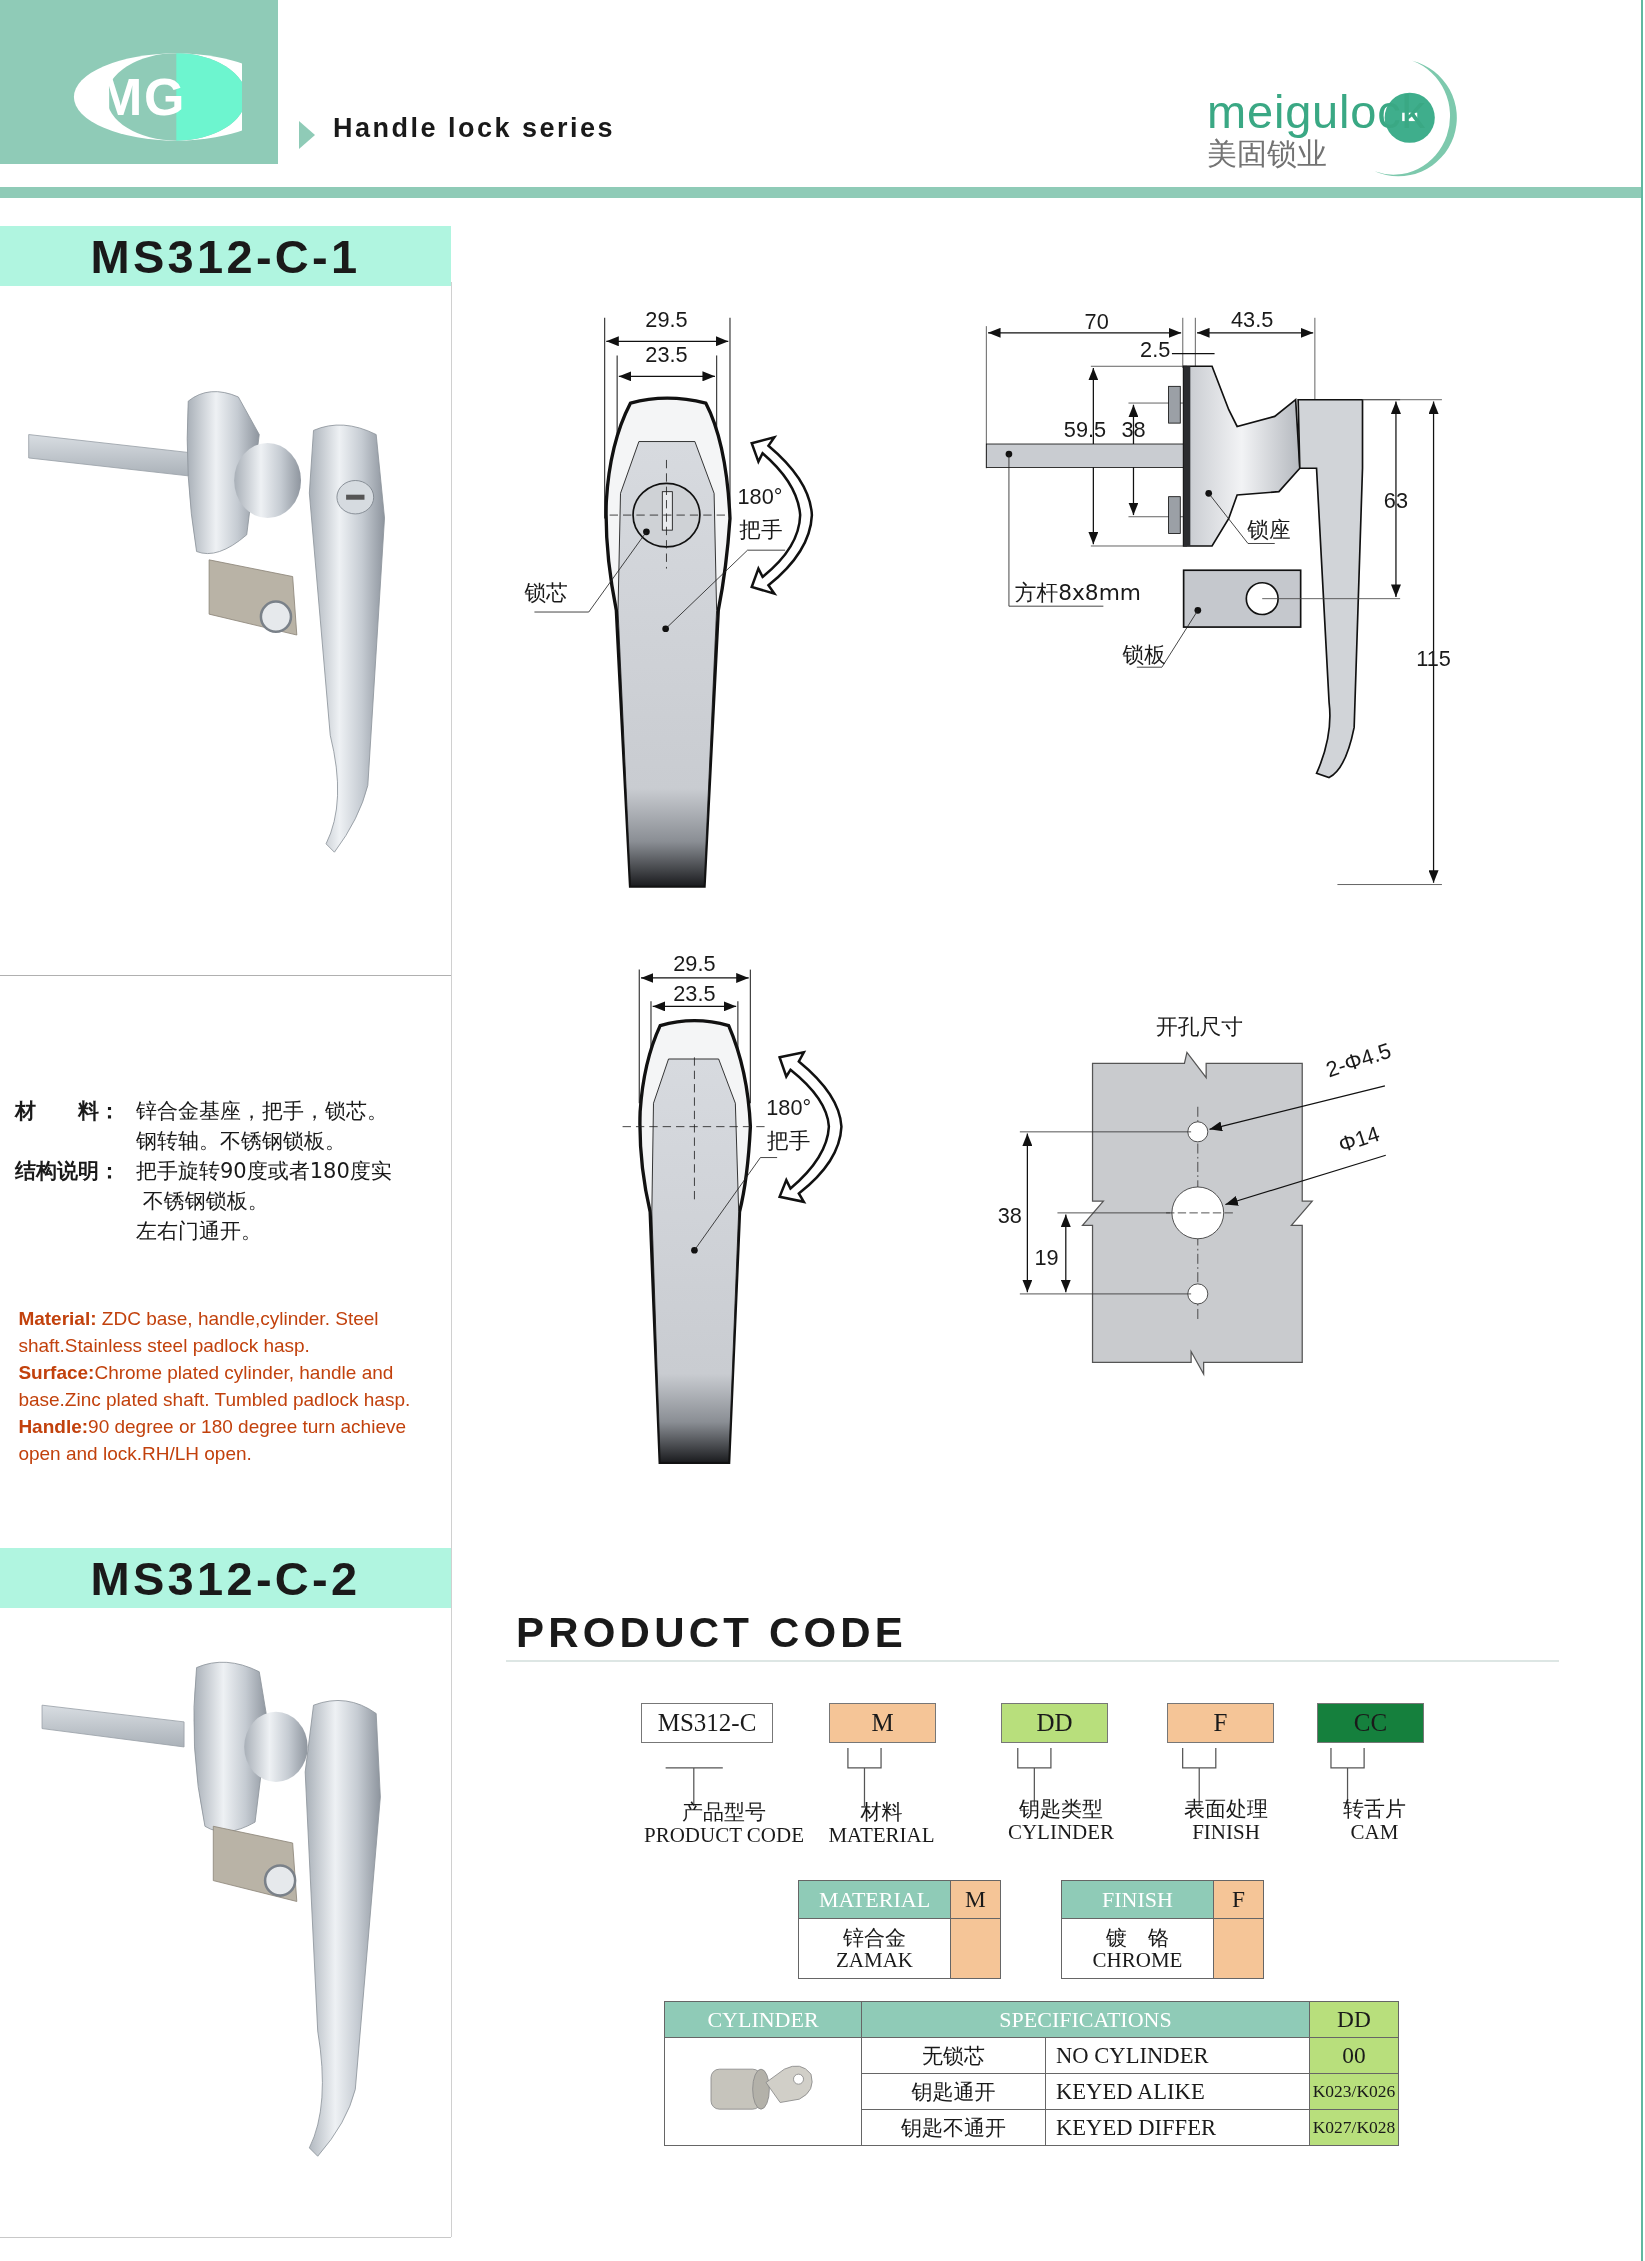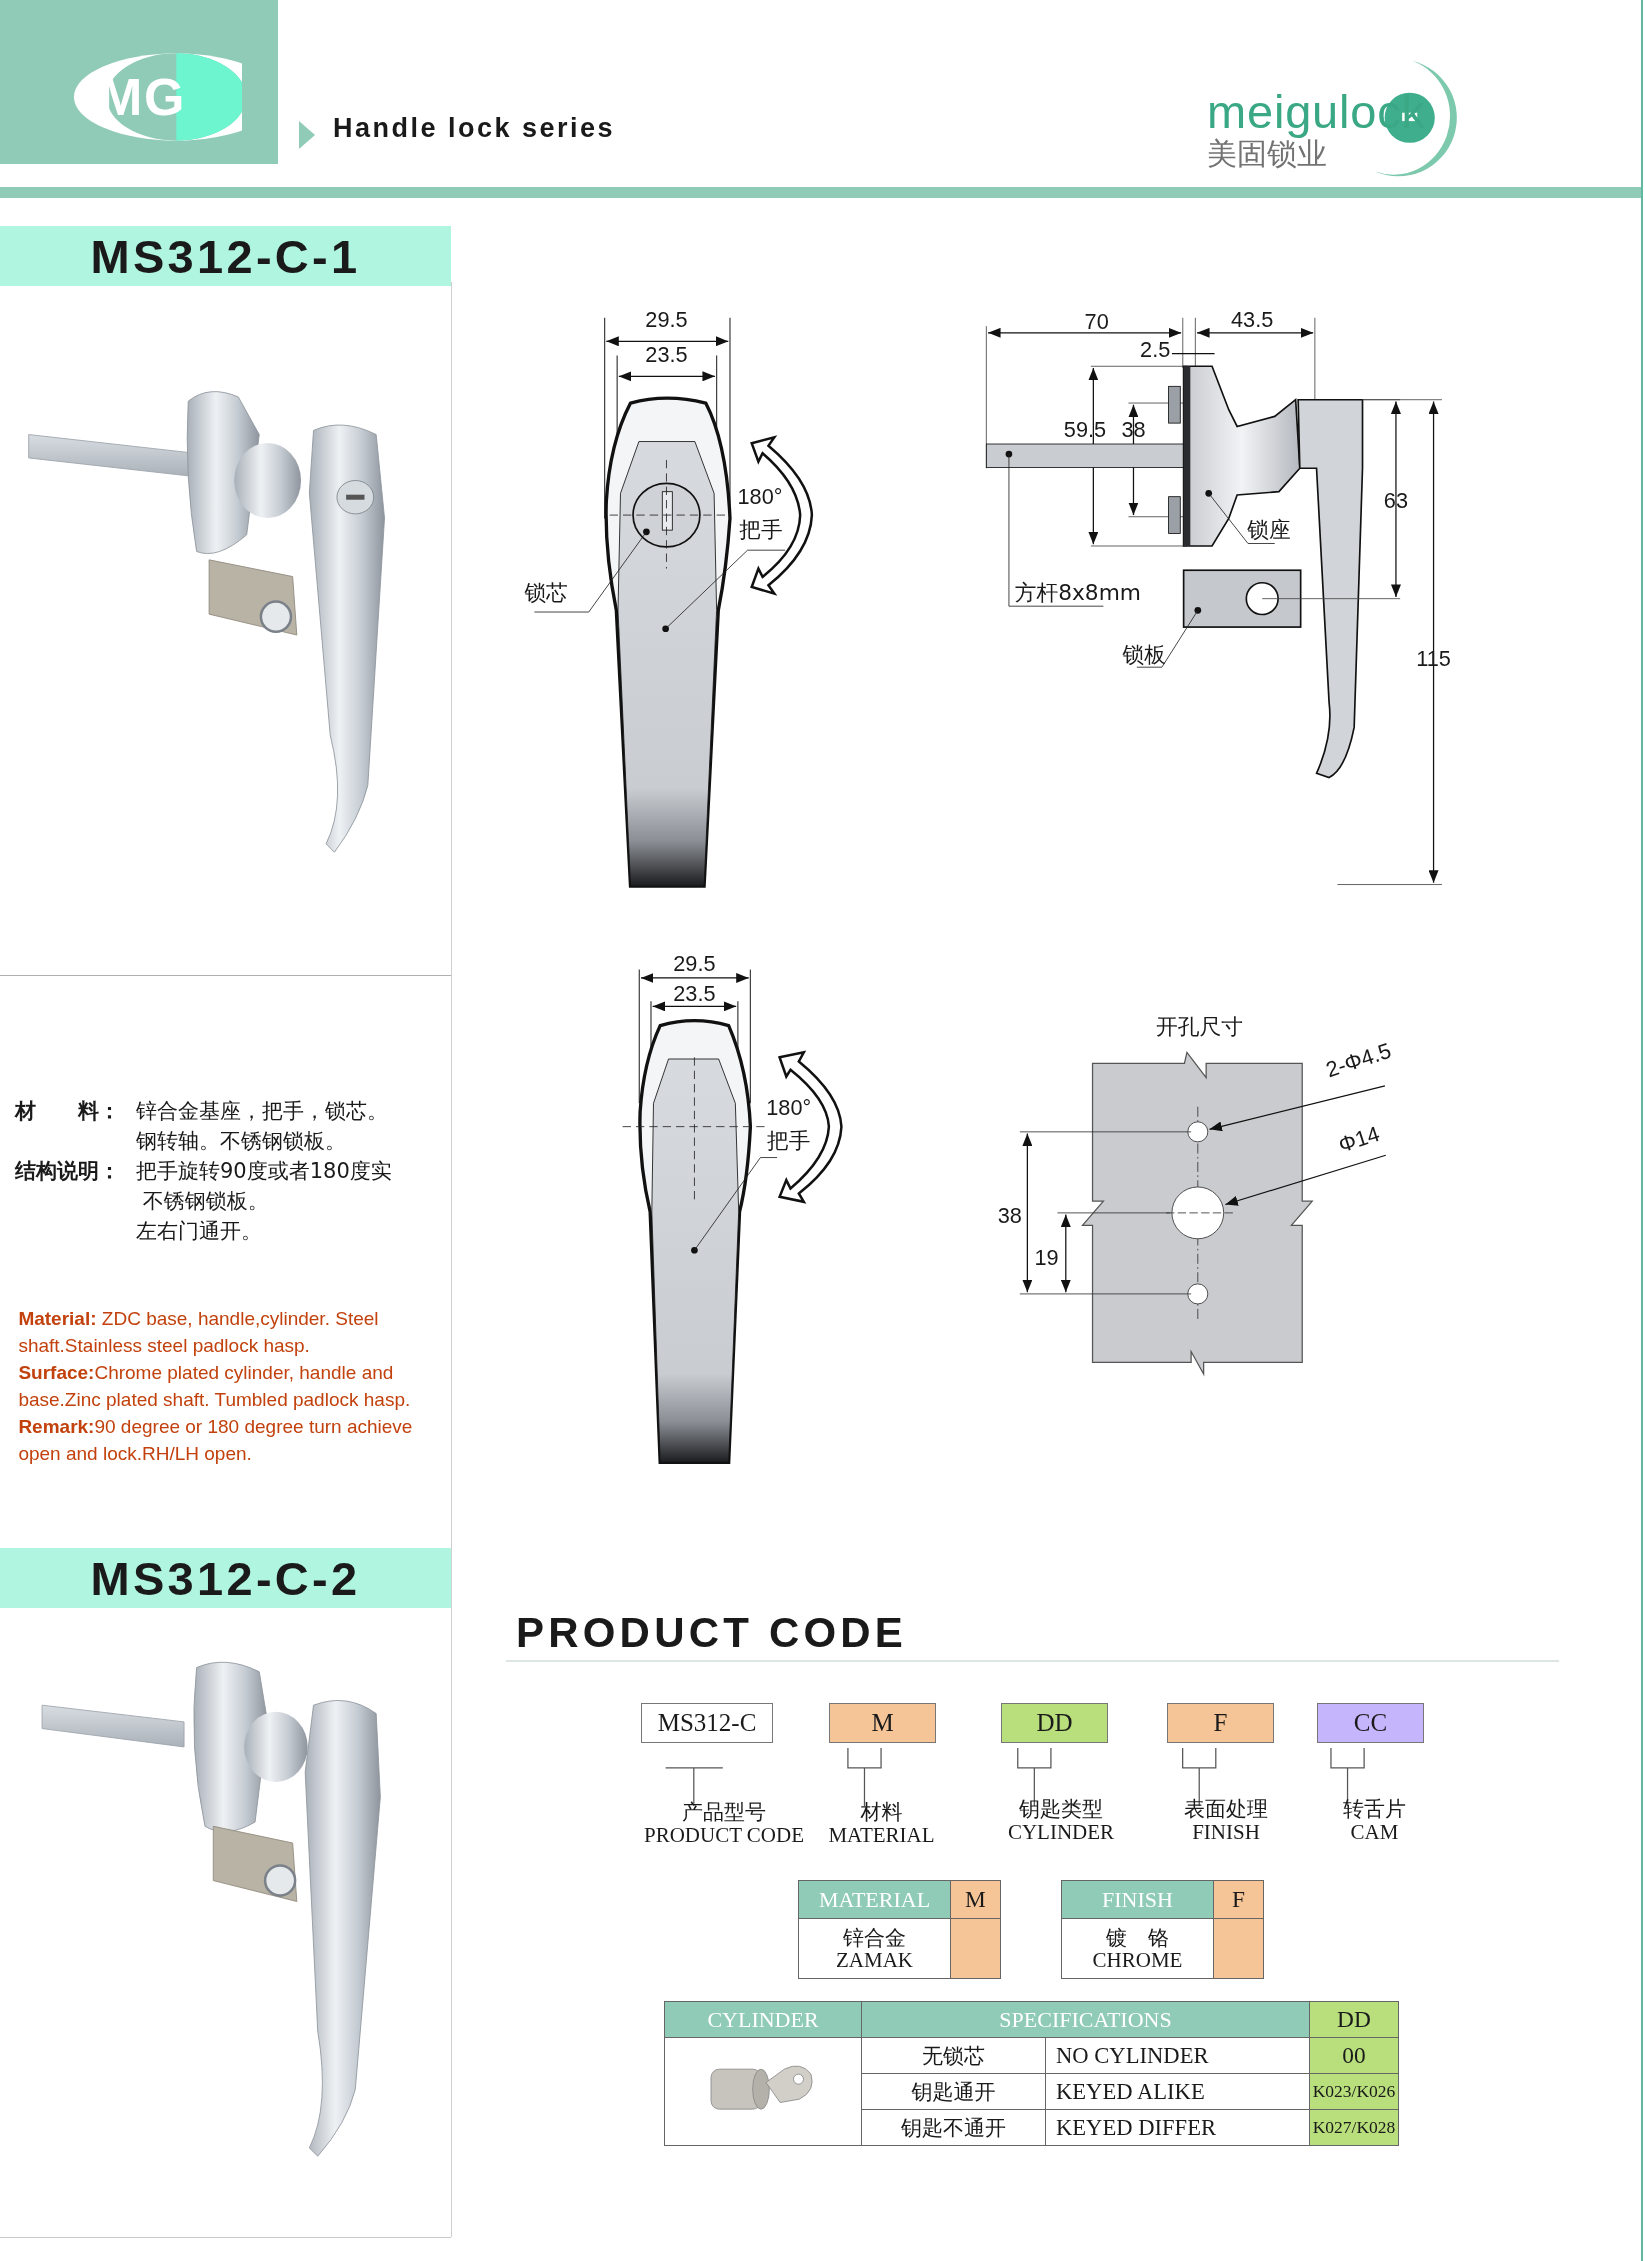--- a/index.html
+++ b/index.html
@@ -122,21 +122,21 @@
   </div>
   <div class="cn-row">
     <span class="cn-label">结构说明：</span>
     <span class="cn-text"><span>把手旋转90度或者180度实</span><br><span style="white-space:pre"> 不锈钢锁板。</span><br><span>左右门通开。</span></span>
   </div>
 </div>
 
 <div class="abs en-spec">
   <b>Material:</b><span> ZDC base, handle,cylinder. Steel shaft.Stainless steel padlock hasp.</span><br>
   <b>Surface:</b><span>Chrome plated cylinder, handle and base.Zinc plated shaft. Tumbled padlock hasp.</span><br>
-  <b>Remark:</b><span>90 degree or 180 degree turn achieve open and lock.RH/LH open.</span>
+  <b>Handle:</b><span>90 degree or 180 degree turn achieve open and lock.RH/LH open.</span>
 </div>
 
 <div class="abs model-band band2">MS312-C-2</div>
 
 <svg class="abs photo photo2" viewBox="0 0 510 620">
   <polygon points="30,60 200,80 200,110 30,88" fill="url(#steel)" stroke="#9aa1a8"></polygon>
   <path d="M215 15 Q250 0 290 20 L300 80 L285 200 Q250 220 225 205 Q205 110 215 15 Z" fill="url(#chrome)" stroke="#8d949b"></path>
   <ellipse cx="310" cy="110" rx="38" ry="42" fill="url(#chrome)"></ellipse>
   <path d="M355 60 Q395 45 430 70 L435 170 L405 520 Q395 560 360 600 L350 590 Q375 540 360 450 L345 140 Z" fill="url(#chrome)" stroke="#8d949b"></path>
   <polygon points="235,205 330,225 335,295 235,270" fill="#b9b3a6" stroke="#8d8679"></polygon>
@@ -283,21 +283,21 @@
   <text class="dim-text" x="435" y="190" transform="rotate(-18 435 190)">Φ14</text>
 </svg>
 
 <div class="abs pc-title">PRODUCT CODE</div>
 <div class="abs pc-rule"></div>
 
 <div class="abs code-box" style="left:641px;width:132px;background:#ffffff;">MS312-C</div>
 <div class="abs code-box" style="left:829px;width:107px;background:#f5c597;">M</div>
 <div class="abs code-box" style="left:1001px;width:107px;background:#b8df7c;">DD</div>
 <div class="abs code-box" style="left:1167px;width:107px;background:#f5c597;">F</div>
-<div class="abs code-box" style="left:1317px;width:107px;background:#c4b5fd;">CC</div>
+<div class="abs code-box" style="left:1317px;width:107px;background:#15803d;">CC</div>
 
 <svg class="abs bracket" style="left:618px;top:1748px;width:836px;height:58px;" viewBox="0 0 1000 70">
   <g stroke="#555" stroke-width="1.5" fill="none">
     <path d="M53 24 L122 24 M87 24 L87 70"></path>
     <path d="M273 0 L273 24 L313 24 L313 0 M293 24 L293 70"></path>
     <path d="M478 0 L478 24 L518 24 L518 0 M498 24 L498 70"></path>
     <path d="M677 0 L677 24 L717 24 L717 0 M697 24 L697 70"></path>
     <path d="M856 0 L856 24 L896 24 L896 0 M876 24 L876 70"></path>
   </g>
 </svg>

